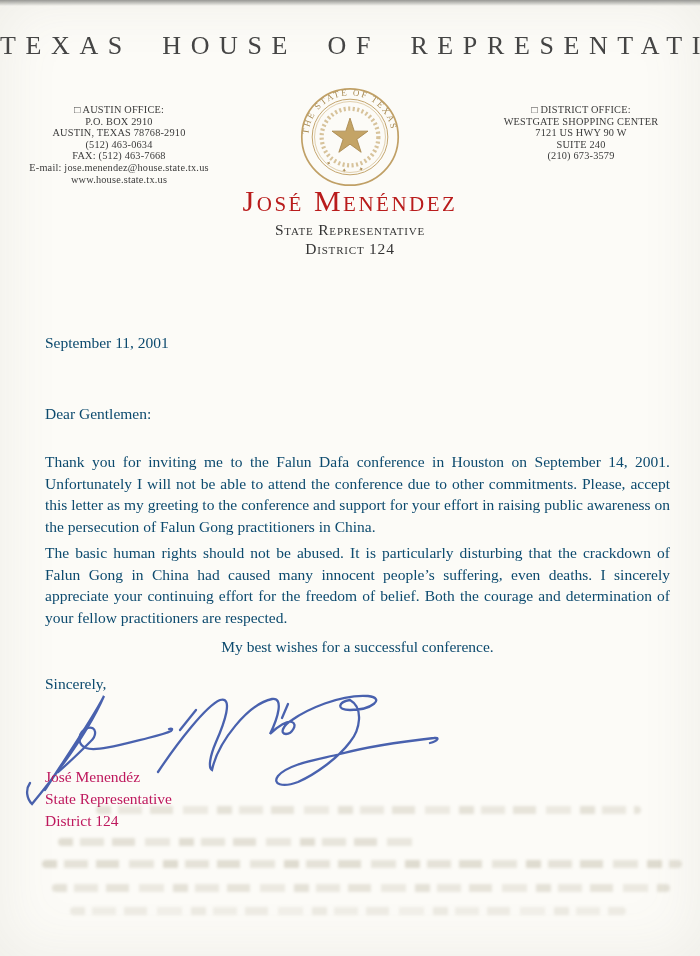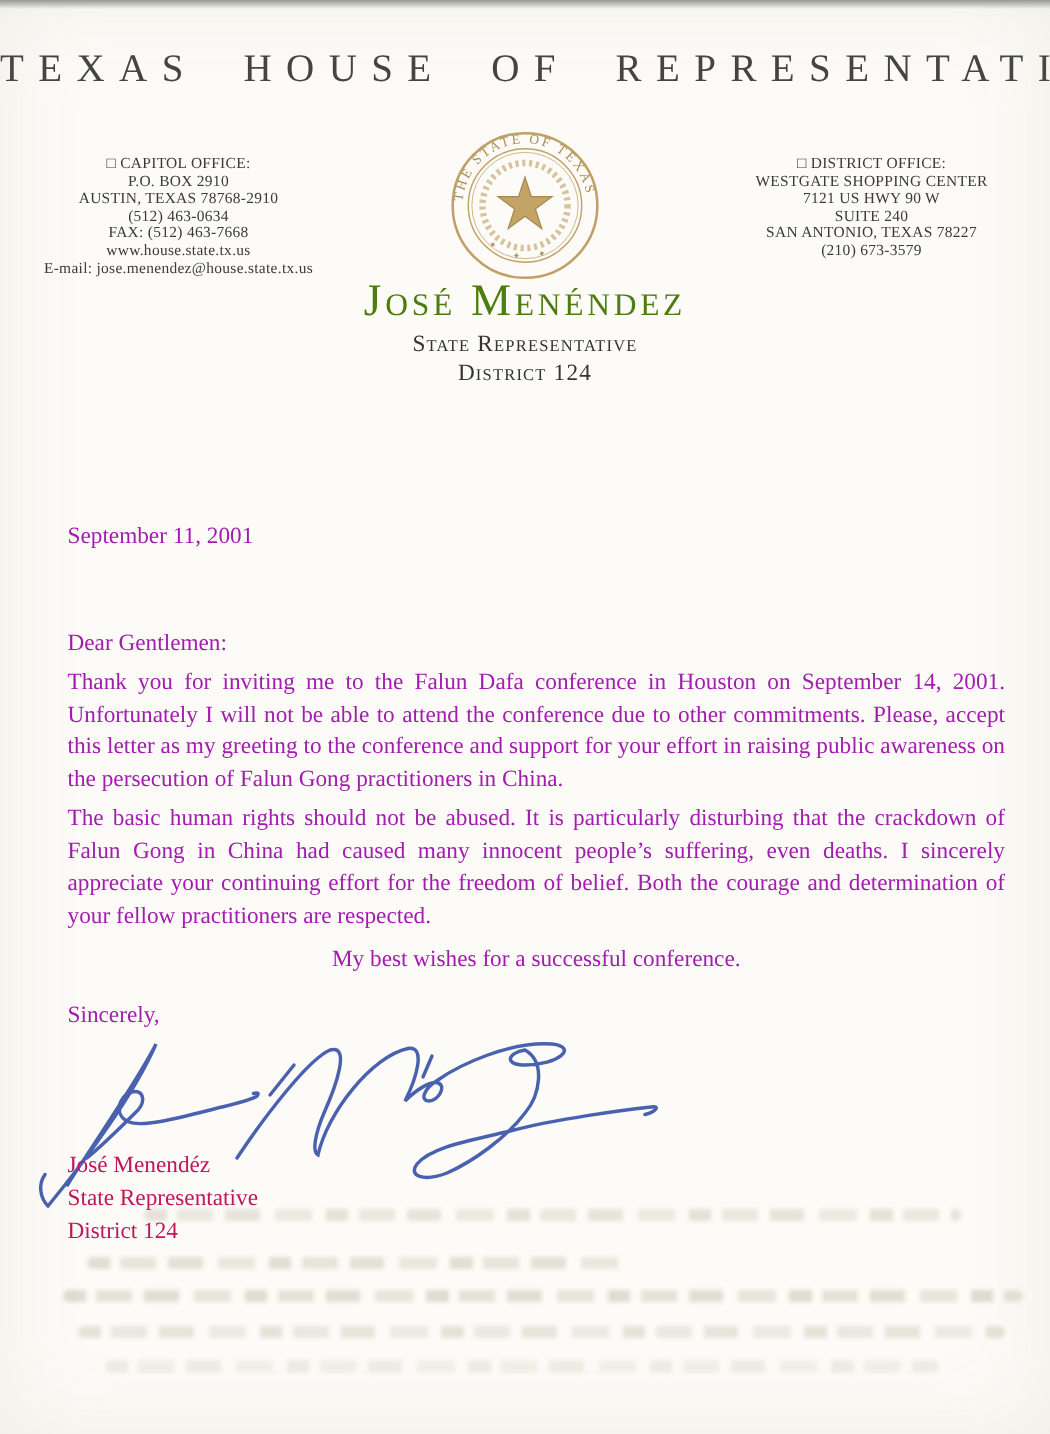--- a/index.html
+++ b/index.html
@@ -27,38 +27,38 @@
   .office {
     position:absolute; top:104px; width:238px; text-align:center;
     font-size:10.3px; line-height:11.6px; color:#3a3a3a; letter-spacing:0.2px;
   }
   .office.left  { left:0; }
   .office.right { left:462px; }
   .seal-wrap { position:absolute; left:298px; top:85px; width:104px; height:104px; }
 
   .rep-name {
     position:absolute; top:184px; left:0; width:700px; text-align:center;
-    font-variant:small-caps; font-size:30px; letter-spacing:2.5px; color:#4d7c0f;
+    font-variant:small-caps; font-size:30px; letter-spacing:2.5px; color:#b91c1c;
   }
   .rep-title {
     position:absolute; top:221px; left:0; width:700px; text-align:center;
     font-variant:small-caps; font-size:15.5px; letter-spacing:0.8px; color:#343434;
   }
   .rep-district {
     position:absolute; top:240px; left:0; width:700px; text-align:center;
     font-variant:small-caps; font-size:15.5px; letter-spacing:0.8px; color:#343434;
   }
 
   
   .letter-body {
-    position:absolute; left:45px; top:347px; width:625px;
-    font-size:15.5px; line-height:21.5px; color:#a21caf;
+    position:absolute; left:45px; top:332px; width:625px;
+    font-size:15.5px; line-height:21.5px; color:#0c4a6e;
   }
   .letter-body .date       { margin:0 0 49px 0; }
-  .letter-body .salutation { margin:0 0 5px 0; }
+  .letter-body .salutation { margin:0 0 27px 0; }
   .letter-body p           { margin:0 0 5px 0; text-align:justify; }
   .letter-body p.p2        { margin-bottom:8px; }
   .letter-body p.p3        { margin-bottom:15px; text-align:center; }
   .letter-body .closing    { margin:0; }
 
   
   .signature-svg { position:absolute; left:20px; top:678px; width:430px; height:132px; }
   .typed-block {
     position:absolute; left:45px; top:766px;
     font-size:15.5px; line-height:22px; color:#be185d;
@@ -82,35 +82,34 @@
 </style>
 </head>
 <body>
 
 <div class="page">
   <div class="scan-edge-top"></div>
 
   <div class="lh-title">TEXAS HOUSE OF REPRESENTATIVES</div>
 
   <div class="office left">
-    <div>□ CAPITOL OFFICE:</div>
+    <div>□ AUSTIN OFFICE:</div>
     <div>P.O. BOX 2910</div>
     <div>AUSTIN, TEXAS 78768-2910</div>
     <div>(512) 463-0634</div>
     <div>FAX: (512) 463-7668</div>
+    <div>E-mail: jose.menendez@house.state.tx.us</div>
     <div>www.house.state.tx.us</div>
-    <div>E-mail: jose.menendez@house.state.tx.us</div>
   </div>
 
   <div class="office right">
     <div>□ DISTRICT OFFICE:</div>
     <div>WESTGATE SHOPPING CENTER</div>
     <div>7121 US HWY 90 W</div>
     <div>SUITE 240</div>
-    <div>SAN ANTONIO, TEXAS 78227</div>
     <div>(210) 673-3579</div>
   </div>
 
   <div class="seal-wrap">
     <svg viewBox="0 0 110 110" width="104" height="104">
       <defs>
         <path id="arcTop" d="M 11,55 A 44 44 0 0 1 99,55"></path>
         <path id="arcBot" d="M 17,55 A 38 38 0 0 0 93,55"></path>
       </defs>
       <circle cx="55" cy="55" r="51" fill="none" stroke="#c0a066" stroke-width="1.8"></circle>

